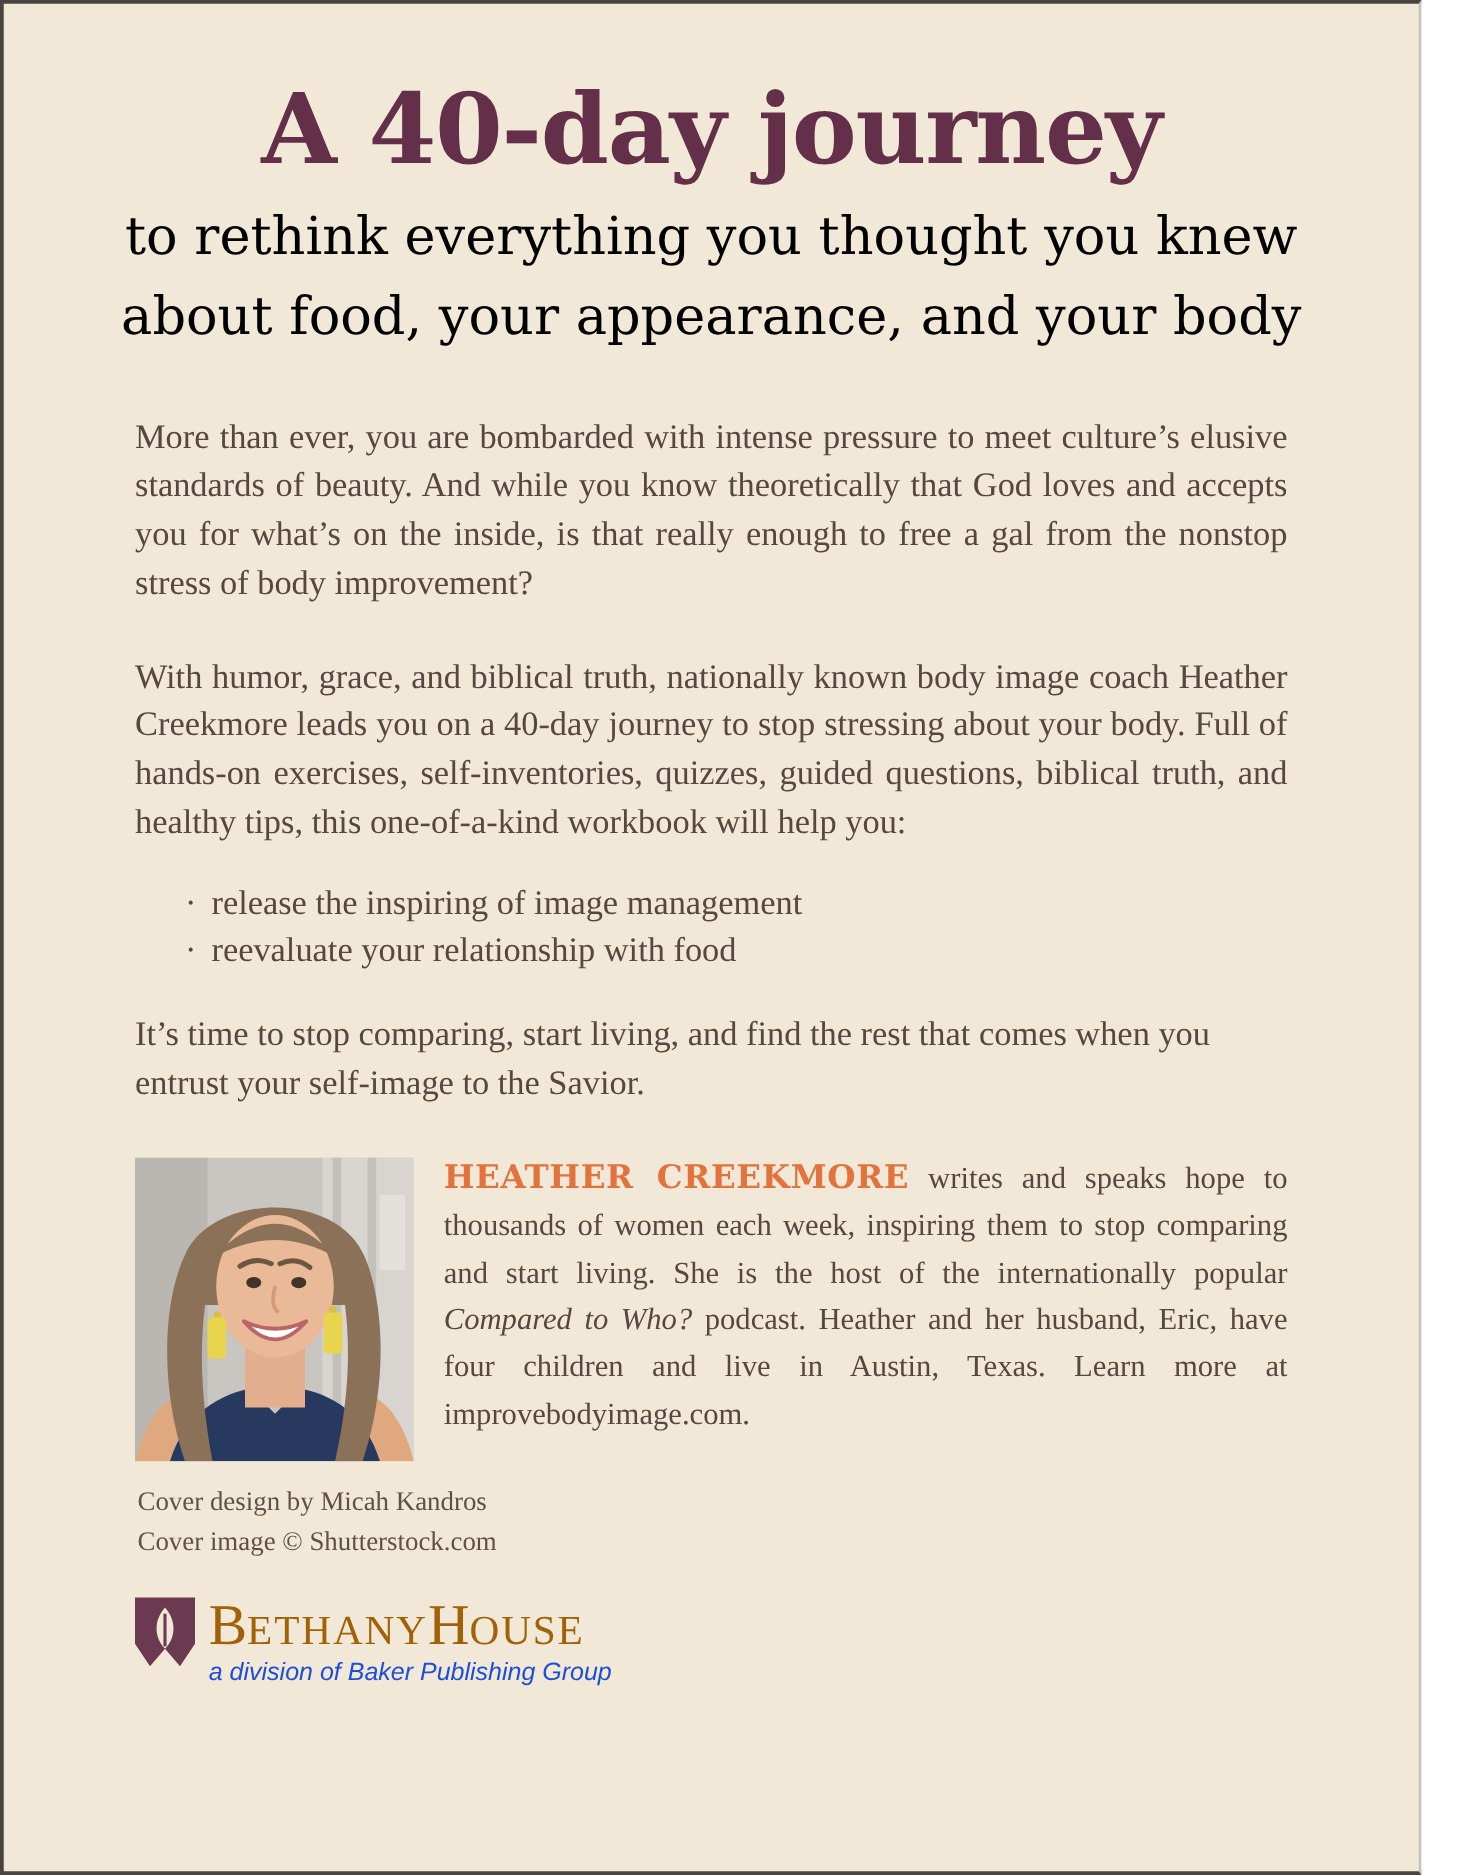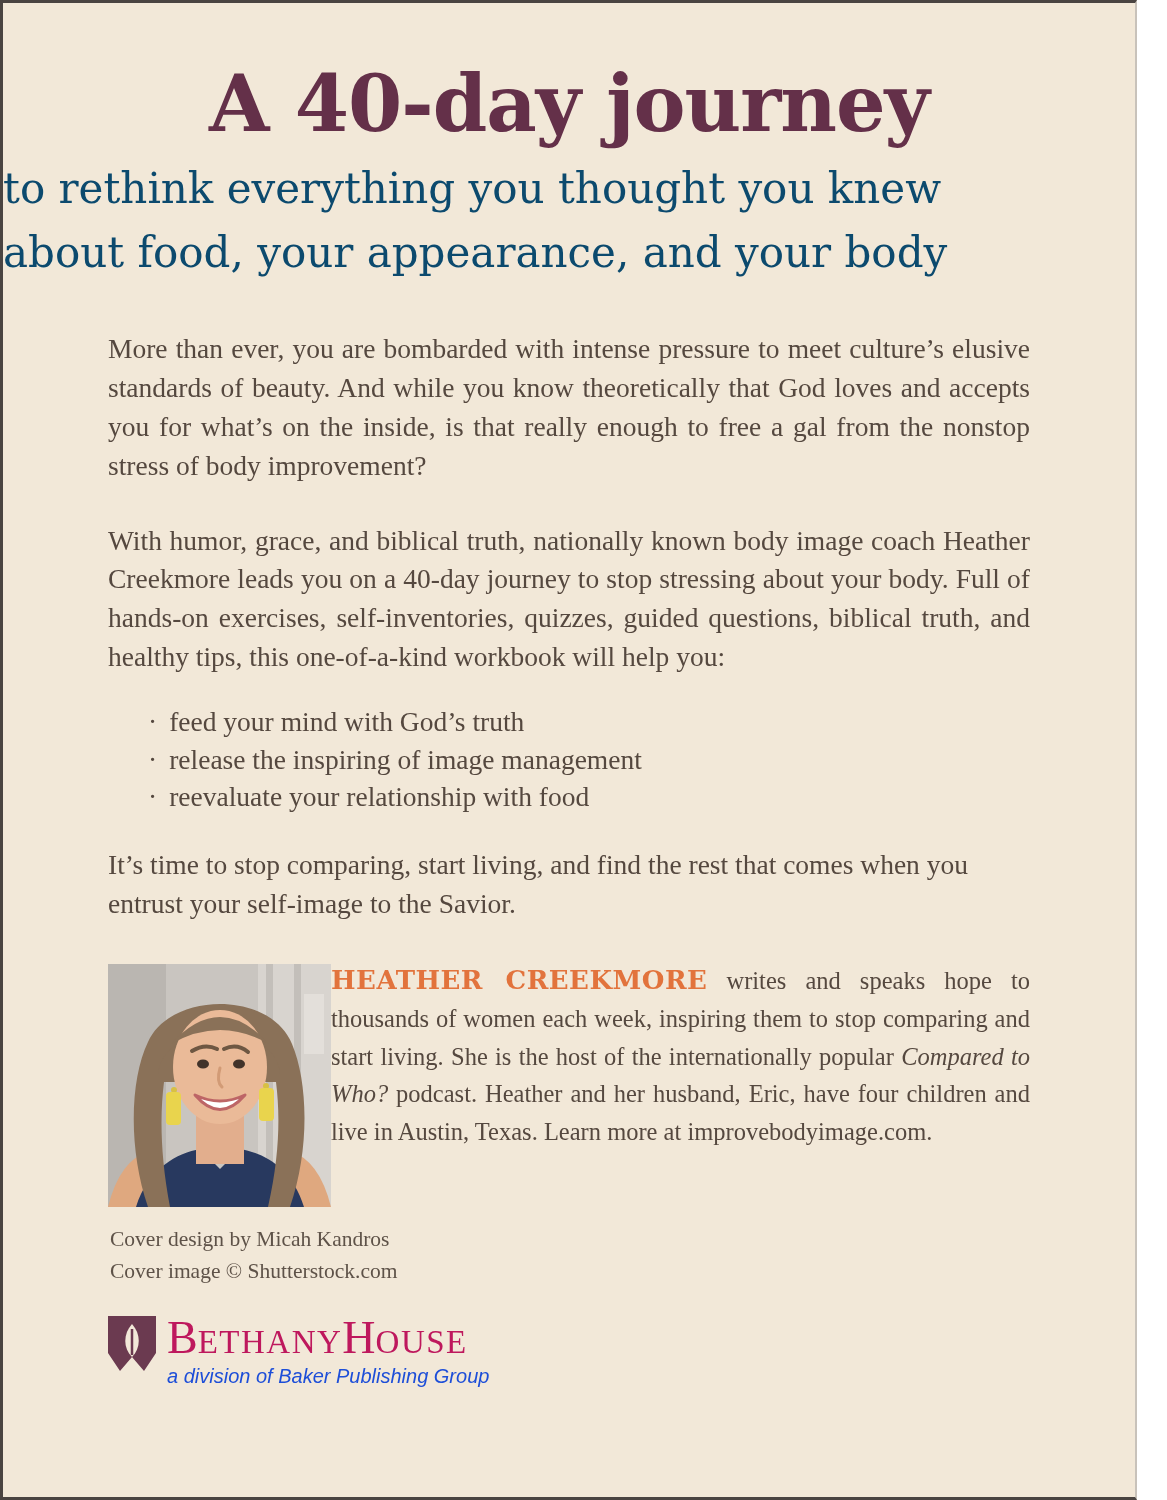--- a/index.html
+++ b/index.html
@@ -18,25 +18,25 @@
     text-align:center;
     font-family:"DejaVu Serif", serif;
     font-weight:700;
     font-size:78px;
     line-height:1.1;
     letter-spacing:-1px;
     color:#643049;
   }
   .subtitle{
     margin-top:10px;
-    text-align:left;
+    text-align:center;
     font-family:"DejaVu Serif", serif;
     font-size:42px;
     line-height:1.52;
-    color:#0c4a6e;
+    color:#000000;
   }
   
   .copy{
     margin:0 105px;
     color:#55483f;
     font-size:27.5px;
     line-height:1.41;
   }
   .para{margin:0;}
   .justify{text-align:justify;hyphens:auto;-webkit-hyphens:auto;}
@@ -47,20 +47,21 @@
     margin:26px 0 0;
     padding:0 0 0 40px;
   }
   .bullets li{line-height:1.38;}
   .dot{display:inline-block;margin-right:12px;}
   .para-3{margin-top:30px;}
   
   .bio-row{
     margin:40px 105px 0;
     display:flex;
+    gap:24px;
     align-items:flex-start;
   }
   .photo{flex:0 0 auto;width:223px;height:243px;}
   .bio{
     flex:1;
     margin:-4px 0 0;
     font-size:24.5px;
     line-height:1.54;
     color:#55483f;
   }
@@ -79,21 +80,21 @@
     line-height:1.5;
     color:#5e5248;
   }
   
   .publisher{
     margin:28px 0 0 104px;
     display:flex;
     align-items:flex-start;
     gap:10px;
   }
-  .pub-name{color:#be185d;white-space:nowrap;line-height:1;}
+  .pub-name{color:#a16207;white-space:nowrap;line-height:1;}
   .pub-name .big{font-size:46px;font-family:"Liberation Serif",serif;}
   .pub-name .small{font-size:33px;letter-spacing:1.5px;font-family:"Liberation Serif",serif;}
   .pub-tagline{
     margin-top:4px;
     font-family:"Liberation Sans", sans-serif;
     font-style:italic;
     font-size:20px;
     color:#1d4ed8;
   }
 </style>
@@ -107,21 +108,20 @@
   <div class="subtitle">
     <div>to rethink everything you thought you knew</div>
     <div>about food, your appearance, and your body</div>
   </div>
 
   <div class="copy">
     <p class="para para-1 justify">More than ever, you are bombarded with intense pressure to meet culture’s elusive standards of beauty. And while you know theoretically that God loves and accepts you for what’s on the inside, is that really enough to free a gal from the nonstop stress of body improvement?</p>
     <p class="para para-2 justify">With humor, grace, and biblical truth, nationally known body image coach Heather Creekmore leads you on a 40-day journey to stop stressing about your body. Full of hands-on exercises, self-inventories, quizzes, guided questions, biblical truth, and healthy tips, this one-of-a-kind workbook will help you:</p>
 
     <ul class="bullets">
-      <li><span class="dot">·</span><span>feed your mind with God’s truth</span></li>
       <li><span class="dot">·</span><span>release the inspiring of image management</span></li>
       <li><span class="dot">·</span><span>reevaluate your relationship with food</span></li>
     </ul>
 
     <p class="para para-3">It’s time to stop comparing, start living, and find the rest that comes when you entrust your self-image to the Savior.</p>
   </div>
 
   <div class="bio-row">
     <div class="photo">
       <svg viewBox="0 0 223 243" width="223" height="243">

